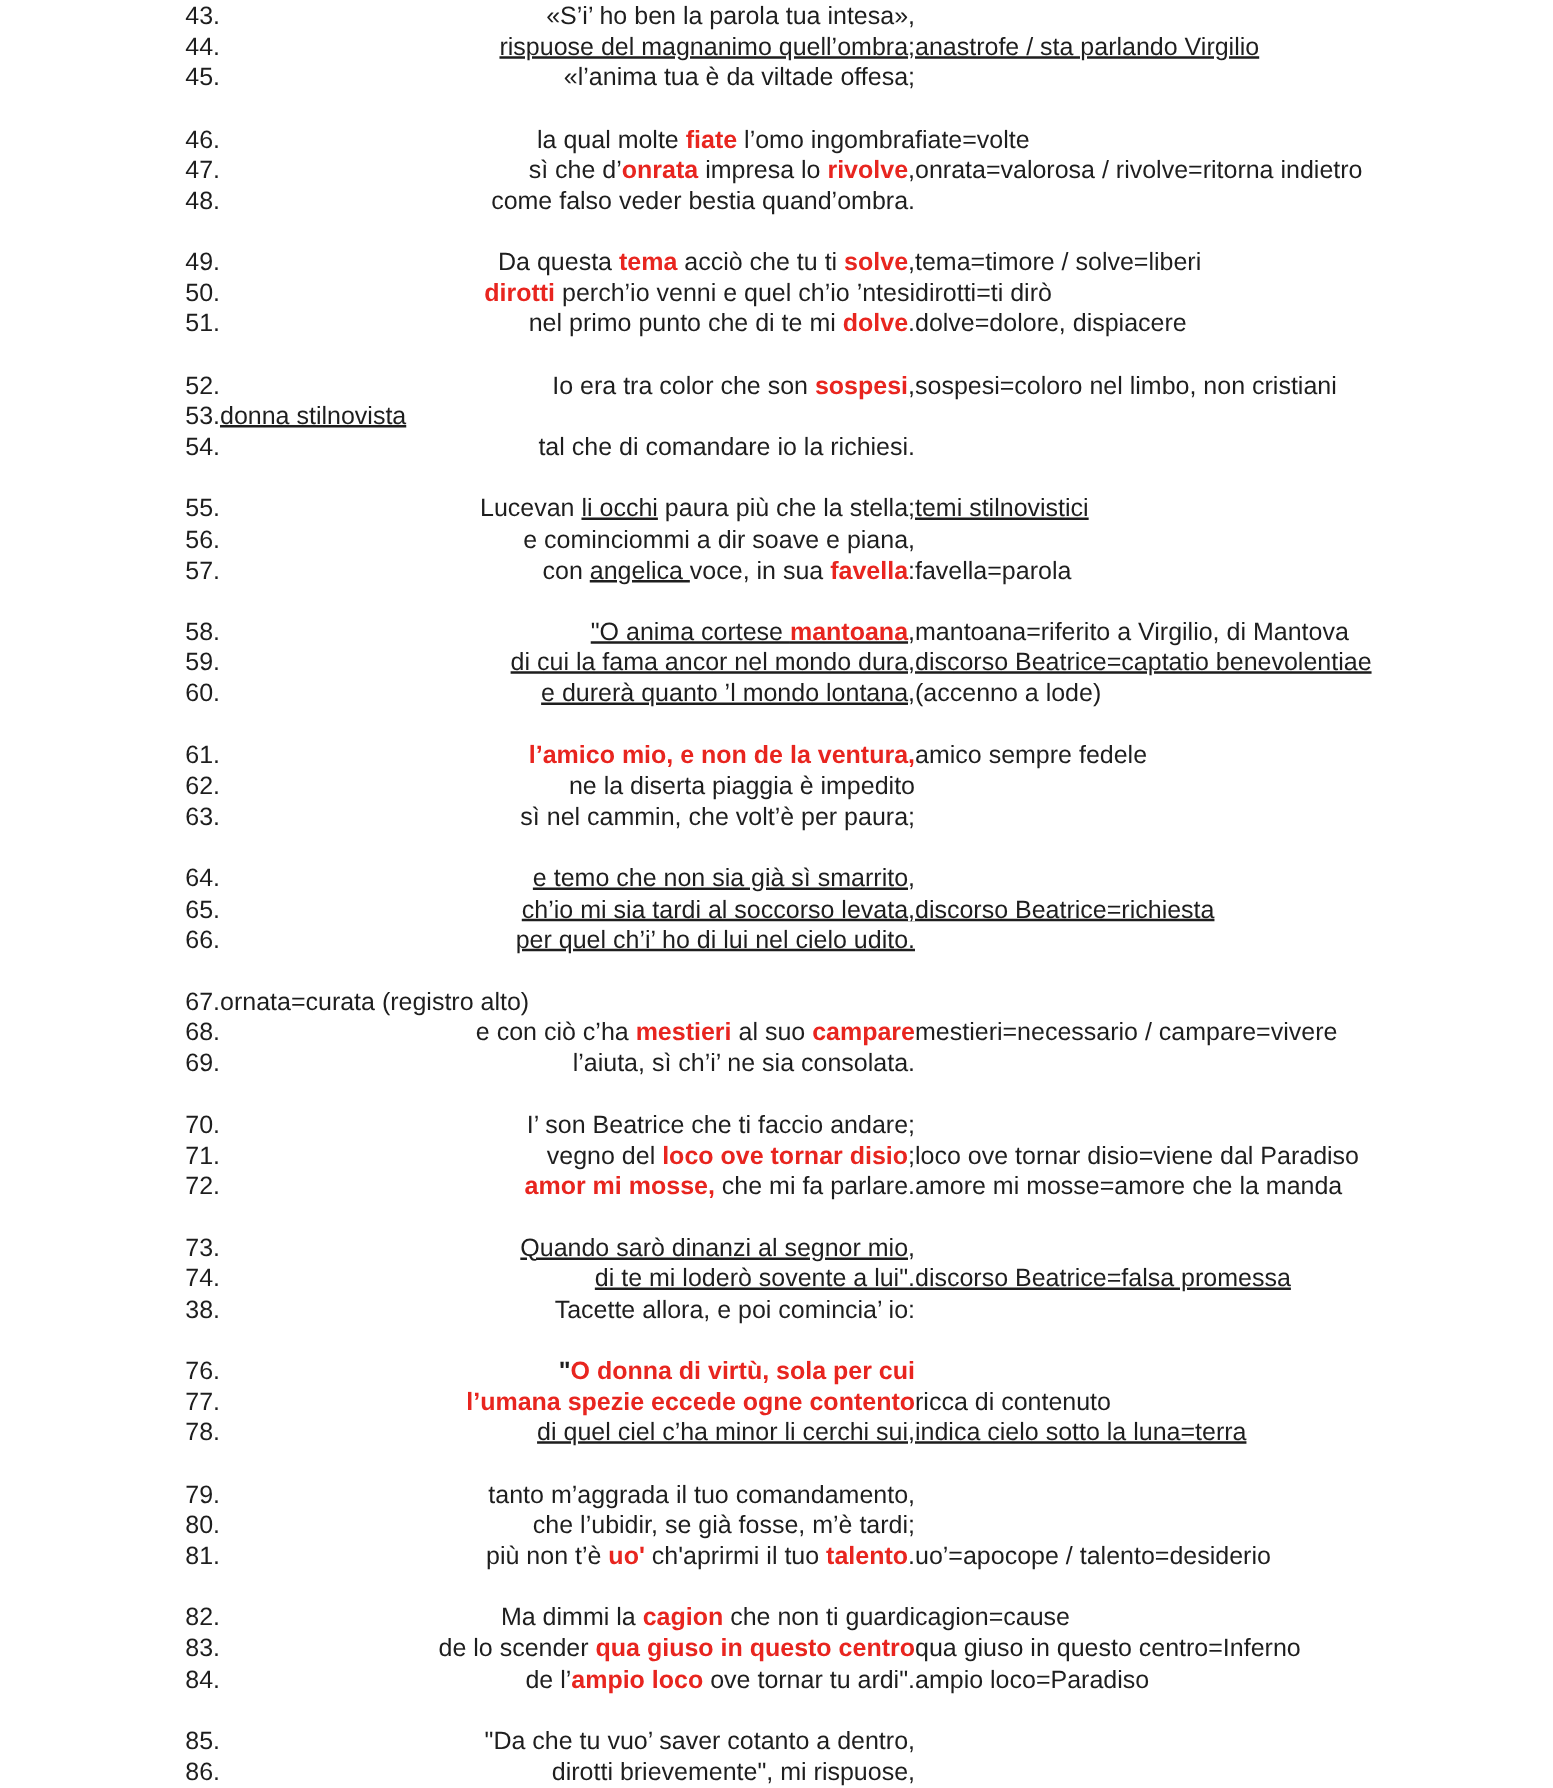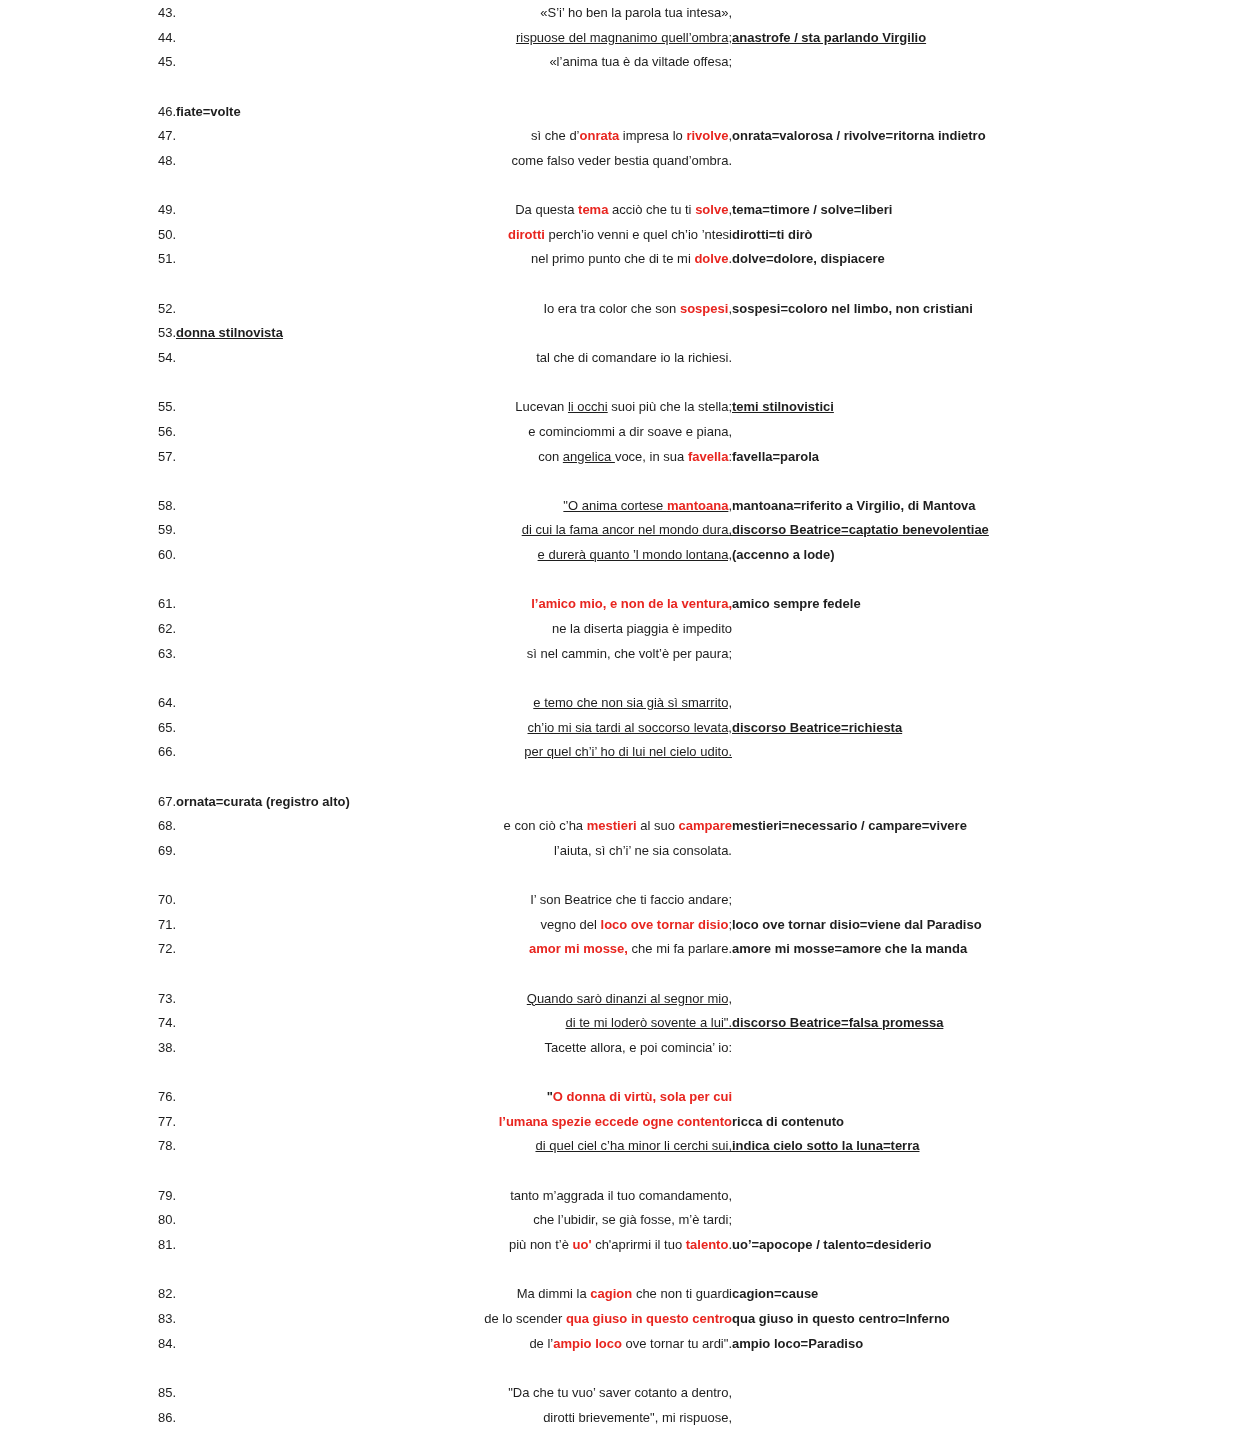--- a/index.html
+++ b/index.html
@@ -7,21 +7,21 @@
     --red:#e8251f;
     --paper:#ffffff;
   }
   *{box-sizing:border-box;}
   body{margin:0;background:#ffffff;}
   .page{
     width:1242px;
     height:1430px;
     background:var(--paper);
     font-family:"Liberation Sans", sans-serif;
-    font-size:13px;
+    font-size:20px;
     color:var(--ink);
     padding-top:1px;
     overflow:hidden;
   }
   .row{
     display:grid;
     grid-template-columns:176px 556px 1fr;
     height:24.65px;
     line-height:24.65px;
   }
@@ -30,21 +30,20 @@
     text-align:right;
     white-space:pre;
   }
   .verse{
     padding-left:51px;
     white-space:pre;
     text-align:right;
   }
   .note{
     white-space:pre;
-    font-weight:bold;
   }
   .seg{text-decoration:none;}
   .seg.r{color:var(--red);font-weight:bold;}
   .seg.b{font-weight:bold;}
   .seg.u{text-decoration:underline;text-decoration-color:var(--ink);}
   .seg.ru{
     color:var(--red);
     font-weight:bold;
     text-decoration:underline;
     text-decoration-color:var(--ink);
@@ -65,20 +64,21 @@
     <div class="note"><span class="seg u">anastrofe / sta parlando Virgilio</span></div>
   </div>
     <div class="row">
     <div class="num">45.</div>
     <div class="verse"><span class="seg">«l’anima tua è da viltade offesa;</span></div>
     <div class="note"></div>
   </div>
     <div class="row spacer"></div>
     <div class="row">
     <div class="num">46.</div>
+    <div class="verse"><span class="seg">la qual molte </span><span class="seg r">fiate</span><span class="seg"> l’omo ingombra</span></div>
     <div class="note"><span class="seg">fiate=volte</span></div>
   </div>
     <div class="row">
     <div class="num">47.</div>
     <div class="verse"><span class="seg">sì che d’</span><span class="seg r">onrata</span><span class="seg"> impresa lo </span><span class="seg r">rivolve</span><span class="seg">,</span></div>
     <div class="note"><span class="seg">onrata=valorosa / rivolve=ritorna indietro</span></div>
   </div>
     <div class="row">
     <div class="num">48.</div>
     <div class="verse"><span class="seg">come falso veder bestia quand’ombra.</span></div>
@@ -111,21 +111,21 @@
     <div class="note"><span class="seg u">donna stilnovista</span></div>
   </div>
     <div class="row">
     <div class="num">54.</div>
     <div class="verse"><span class="seg">tal che di comandare io la richiesi.</span></div>
     <div class="note"></div>
   </div>
     <div class="row spacer"></div>
     <div class="row">
     <div class="num">55.</div>
-    <div class="verse"><span class="seg">Lucevan </span><span class="seg u">li occhi</span><span class="seg"> suoi più che la stella;</span></div>
+    <div class="verse"><span class="seg">Lucevan </span><span class="seg u">li occhi</span><span class="seg"> paura più che la stella;</span></div>
     <div class="note"><span class="seg u">temi stilnovistici</span></div>
   </div>
     <div class="row">
     <div class="num">56.</div>
     <div class="verse"><span class="seg">e cominciommi a dir soave e piana,</span></div>
     <div class="note"></div>
   </div>
     <div class="row">
     <div class="num">57.</div>
     <div class="verse"><span class="seg">con </span><span class="seg u">angelica </span><span class="seg">voce, in sua </span><span class="seg r">favella</span><span class="seg">:</span></div>

